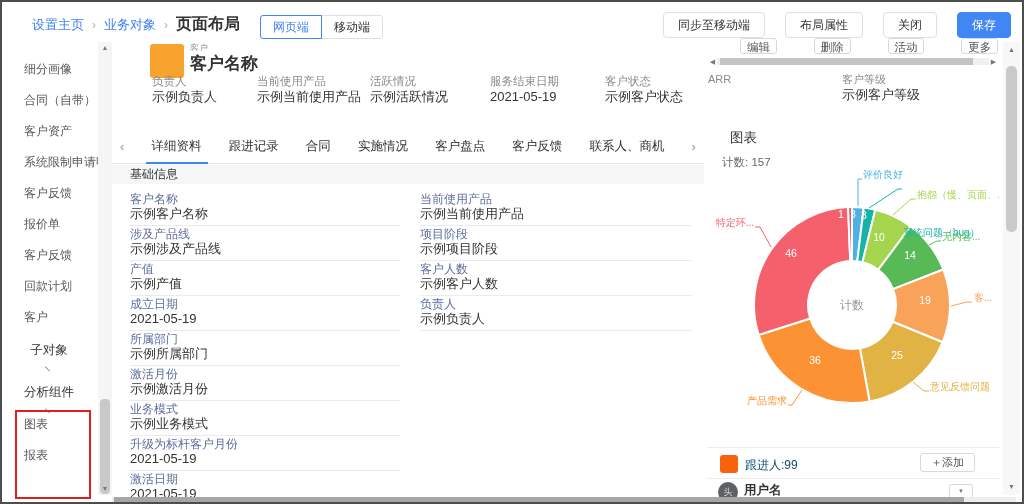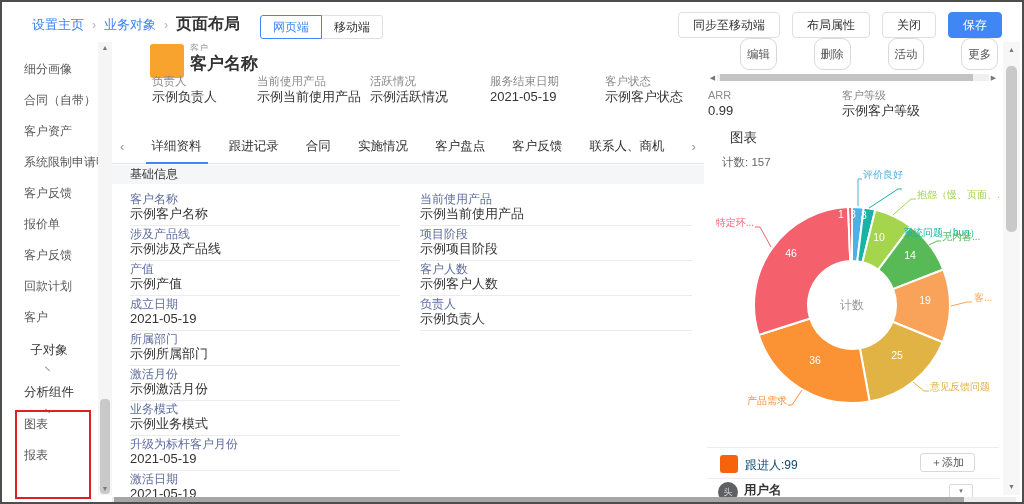--- a/index.html
+++ b/index.html
@@ -11,21 +11,21 @@
   .topbar { position:absolute; left:0; top:0; right:0; height:40px; background:#fff; }
   .crumbs { position:absolute; left:30px; top:12px; display:flex; align-items:center; gap:8px; font-size:13px; white-space:nowrap; }
   .crumb-link { color:#3d7ff0; cursor:pointer; }
   .crumb-sep { color:#b0b0b0; font-size:12px; }
   .crumb-current { color:#333; font-size:16px; font-weight:bold; }
   .device-tabs { position:absolute; left:258px; top:13px; display:flex; }
   .dev-tab { height:24px; padding:0 12px; line-height:22px; font-size:12px; background:#fff; border:1px solid #dcdfe6; color:#333; cursor:pointer; }
   .dev-tab.first { border-radius:3px 0 0 3px; }
   .dev-tab.last { border-radius:0 3px 3px 0; margin-left:-1px; }
   .dev-tab.active { border-color:#4086f4; color:#4086f4; position:relative; z-index:2; }
-  .top-actions { position:absolute; right:20px; top:10px; display:flex; gap:12px;margin-left:28px; }
+  .top-actions { position:absolute; right:11px; top:10px; display:flex; gap:20px;margin-left:28px; }
   .btn { height:26px; padding:0 14px; line-height:24px; font-size:12px; background:#fff; border:1px solid #dcdfe6; border-radius:4px; color:#333; cursor:pointer; white-space:nowrap; }
   .btn.primary { background:#4086f4; border-color:#4086f4; color:#fff; }
 
   
   .sidebar { position:absolute; left:0; top:40px; width:96px; bottom:7px; background:#fff; padding-top:12px; overflow:hidden; }
   .side-item { height:31px; line-height:31px; padding-left:22px; font-size:12px; color:#595959; cursor:pointer; white-space:nowrap; overflow:hidden; }
   .side-group { height:34px; line-height:34px; padding-left:12px; padding-right:14px; font-size:12.5px; color:#333; display:flex; align-items:center; justify-content:space-between; cursor:pointer;flex-direction:column; }
   .side-group.analysis { margin-top:8px;text-align:right; }
   .chev-up { width:6px; height:6px; border-left:1.5px solid #999; border-top:1.5px solid #999; transform:rotate(45deg) translateY(2px); }
   .red-box { position:absolute; left:13px; top:408px; width:76px; height:89px; border:2px solid #e02020; pointer-events:none; }
@@ -55,21 +55,21 @@
   .col { position:absolute; top:150px; }
   .col.left { left:18px; width:270px; }
   .col.right { left:308px; width:272px; }
   .fblock { height:35px; margin-bottom:0; }
   .f-label { font-size:12px; color:#5e6d9e; line-height:14px; white-space:nowrap; }
   .f-value { font-size:13px; color:#333; line-height:15px; border-bottom:1px solid #ebebeb; padding-bottom:4px; white-space:nowrap; }
 
   
   .right-top { position:absolute; left:706px; top:36px; width:290px; }
   .rt-buttons { display:flex; gap:5px; }
-  .rt-btn { flex:1; height:32px; line-height:17px; text-align:center; font-size:11.5px; color:#555; background:#fff; border:1px solid #d9d9d9; border-radius:9px; cursor:pointer; white-space:nowrap;margin-left:32px; }
+  .rt-btn { flex:1; height:16px; line-height:17px; text-align:center; font-size:11.5px; color:#555; background:#fff; border:1px solid #d9d9d9; border-radius:3px; cursor:pointer; white-space:nowrap;margin-left:32px; }
   .rt-scroll { display:flex; align-items:center; height:9px; margin-top:3px; }
   .rt-scroll .h-arrow { width:9px; font-size:7px; color:#7a7a7a; line-height:9px; text-align:center; cursor:pointer; }
   .rt-track { flex:1; height:7px; background:#f0f0f0; position:relative; }
   .rt-track .h-thumb { position:absolute; left:1%; top:0; width:93%; height:7px; background:#c3c3c3; cursor:pointer; }
   .rt-fields { display:flex; margin-top:6px; }
   .rt-f { white-space:nowrap; }
   .rt-f:first-child { width:134px; }
   .rt-f .hf-label { font-size:11px; }
 
   
@@ -260,21 +260,20 @@
     <div class="rt-scroll">
       <span class="h-arrow">◀</span>
       <div class="rt-track">
           <div class="h-thumb"></div>
         </div>
       <span class="h-arrow">▶</span>
     </div>
     <div class="rt-fields">
       <div class="rt-f">
         <div class="hf-label">ARR</div>
-        <div class="hf-value">0.99</div>
       </div>
       <div class="rt-f">
         <div class="hf-label">客户等级</div>
         <div class="hf-value">示例客户等级</div>
       </div>
     </div>
   </div>
 
   <div class="chart-panel">
     <div class="chart-title">图表</div>

